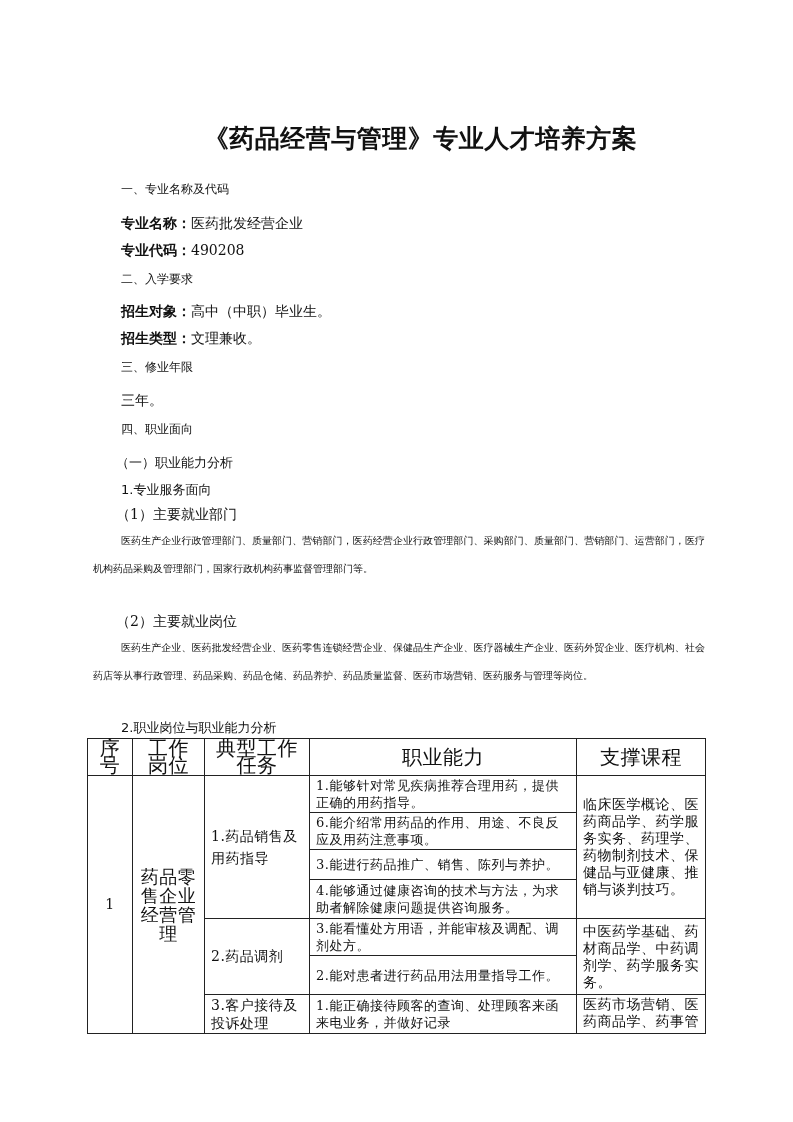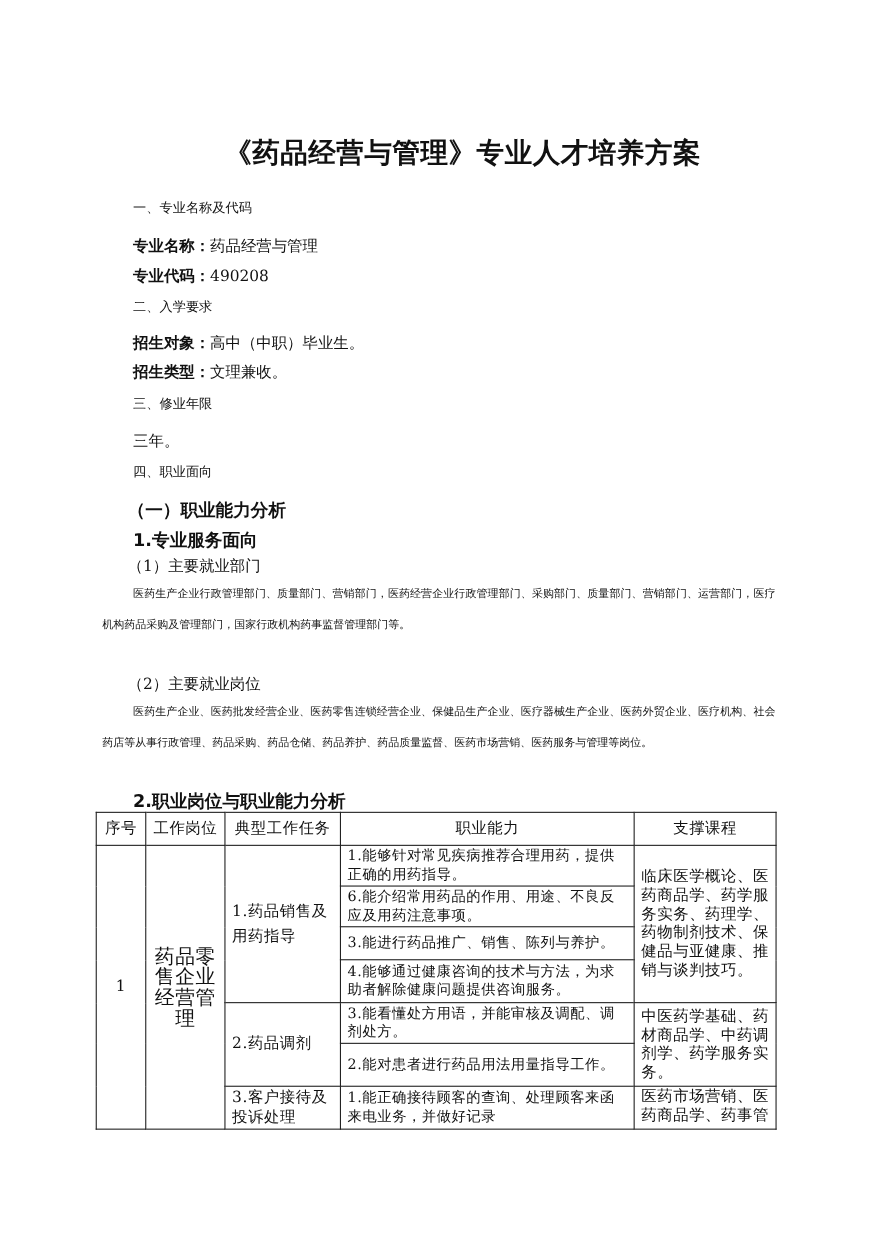--- a/index.html
+++ b/index.html
@@ -4,35 +4,35 @@
 <style>
   html, body { margin:0; padding:0; background:#ffffff; }
   body { width:793px; height:1122px; position:relative; overflow:hidden;
          font-family:"DejaVu Serif","Liberation Serif",serif; color:#111; }
   .abs { position:absolute; white-space:nowrap; }
   .title { left:0; width:793px; top:122px; text-align:center; font-size:25px; font-weight:bold; letter-spacing:0.5px;padding-left:24px; }
   .h1 { font-family:Liberation Mono, monospace; font-size:12px; left:121px; }
   .kv { left:121px; font-size:14px; }
   .kv b { font-family:"DejaVu Sans","Liberation Sans",sans-serif; font-weight:bold;margin-top:16px; }
   .p { font-size:14px; }
-  .bold-sans { font-family:"DejaVu Sans","Liberation Sans",sans-serif; font-weight:bold; font-size:16px;text-align:right; }
+  .bold-sans { font-family:"DejaVu Sans","Liberation Sans",sans-serif; font-weight:normal; font-size:13px;text-align:right; }
   .para { position:absolute; left:93px; width:612px; font-size:10px; line-height:27.5px; text-indent:28px; text-align:justify; word-break:break-all; white-space:normal; }
   table.grid { position:absolute; left:87px; top:738px; border-collapse:collapse; font-size:13px; table-layout:fixed; }
   table.grid td { border:1px solid #222; padding:1px 6px; line-height:17px; vertical-align:middle; word-break:break-all; letter-spacing:0.5px; }
-  table.grid td.hd { text-align:center; height:27px; font-size:14px; }
+  table.grid td.hd { text-align:center; height:27px; font-size:20px; }
   td.center { text-align:center; }
   td.course { font-size:14px; line-height:19px; }
 </style>
 </head>
 <body>
 
 <div class="abs title">《药品经营与管理》专业人才培养方案</div>
 
 <div class="abs h1" style="top:181px">一、专业名称及代码</div>
-<div class="abs kv" style="top:215px"><b>专业名称：</b><span>药品经营与管理</span></div>
+<div class="abs kv" style="top:215px"><b>专业名称：</b><span>医药批发经营企业</span></div>
 <div class="abs kv" style="top:242px"><b>专业代码：</b><span>490208</span></div>
 
 <div class="abs h1" style="top:271px">二、入学要求</div>
 <div class="abs kv" style="top:303px"><b>招生对象：</b><span>高中（中职）毕业生。</span></div>
 <div class="abs kv" style="top:330px"><b>招生类型：</b><span>文理兼收。</span></div>
 
 <div class="abs h1" style="top:359px">三、修业年限</div>
 <div class="abs p" style="left:121px;top:392px">三年。</div>
 
 <div class="abs h1" style="top:421px">四、职业面向</div>

